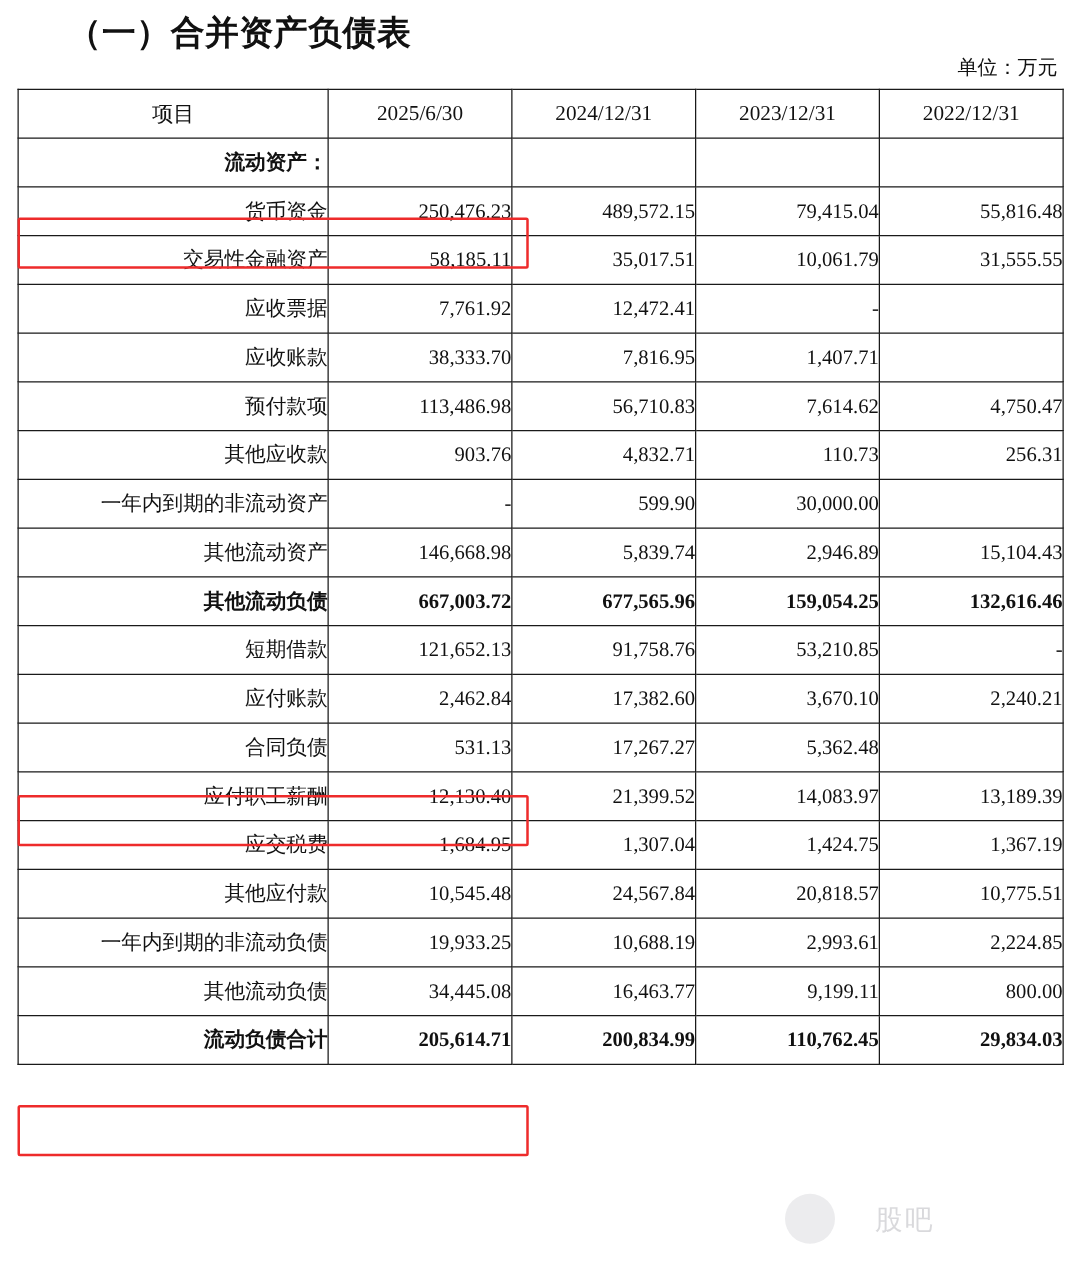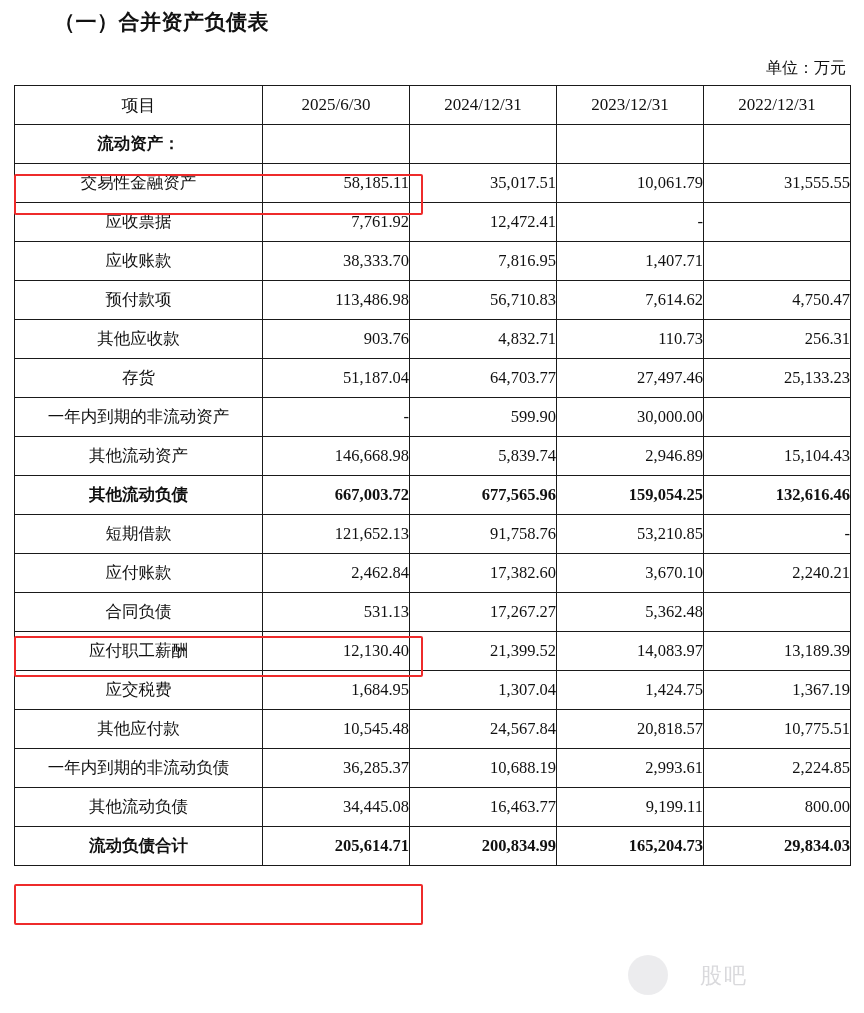--- a/index.html
+++ b/index.html
@@ -18,52 +18,51 @@
   .page {
     position: relative;
     width: 864px;
     height: 1013px;
     box-sizing: border-box;
     padding: 0 14px;
   }
   .doc-title {
     font-family: "Liberation Sans", sans-serif;
     font-weight: bold;
-    font-size: 21px;
+    font-size: 27px;
     letter-spacing: 0.5px;
     padding-top: 8px;
     padding-left: 40px;
     color: #111;
   }
   .unit-line {
     text-align: right;
     font-size: 16px;
     padding-right: 4px;
-    margin-top: 22px;
     margin-bottom: 6px;
     color: #111;
   }
   table.fin {
     border-collapse: collapse;
     width: 836px;
     table-layout: fixed;
     font-size: 16.5px;
   }
   table.fin th, table.fin td {
     border: 1px solid #1a1a1a;
     padding: 0;
     height: 38px;
     vertical-align: middle;
     background: #fff;
   }
   col.c-item { width: 248px; }
   col.c-val { width: 147px; }
   .cell-item {
     padding-left: 10px;
-    text-align: center;
+    text-align: right;
     white-space: nowrap;
   }
   .cell-val {
     padding-right: 10px;
     text-align: right;
     white-space: nowrap;
   }
   thead th {
     text-align: center;
     font-weight: normal;
@@ -134,20 +133,27 @@
     </thead>
     <tbody id="tbody">
         <tr class="section">
           <td class="cell-item">流动资产：</td>
           <td class="cell-val"></td>
           <td class="cell-val"></td>
           <td class="cell-val"></td>
           <td class="cell-val"></td>
         </tr>
         <tr class="data">
+          <td class="cell-item">货币资金</td>
+          <td class="cell-val">250,476.23</td>
+          <td class="cell-val">489,572.15</td>
+          <td class="cell-val">79,415.04</td>
+          <td class="cell-val">55,816.48</td>
+        </tr>
+        <tr class="data">
           <td class="cell-item">交易性金融资产</td>
           <td class="cell-val">58,185.11</td>
           <td class="cell-val">35,017.51</td>
           <td class="cell-val">10,061.79</td>
           <td class="cell-val">31,555.55</td>
         </tr>
         <tr class="data">
           <td class="cell-item">应收票据</td>
           <td class="cell-val">7,761.92</td>
           <td class="cell-val">12,472.41</td>
@@ -167,27 +173,20 @@
           <td class="cell-val">56,710.83</td>
           <td class="cell-val">7,614.62</td>
           <td class="cell-val">4,750.47</td>
         </tr>
         <tr class="data">
           <td class="cell-item">其他应收款</td>
           <td class="cell-val">903.76</td>
           <td class="cell-val">4,832.71</td>
           <td class="cell-val">110.73</td>
           <td class="cell-val">256.31</td>
-        </tr>
-        <tr class="data">
-          <td class="cell-item">存货</td>
-          <td class="cell-val">51,187.04</td>
-          <td class="cell-val">64,703.77</td>
-          <td class="cell-val">27,497.46</td>
-          <td class="cell-val">25,133.23</td>
         </tr>
         <tr class="data">
           <td class="cell-item">一年内到期的非流动资产</td>
           <td class="cell-val">-</td>
           <td class="cell-val">599.90</td>
           <td class="cell-val">30,000.00</td>
           <td class="cell-val"></td>
         </tr>
         <tr class="data">
           <td class="cell-item">其他流动资产</td>
@@ -240,37 +239,37 @@
         </tr>
         <tr class="data">
           <td class="cell-item">其他应付款</td>
           <td class="cell-val">10,545.48</td>
           <td class="cell-val">24,567.84</td>
           <td class="cell-val">20,818.57</td>
           <td class="cell-val">10,775.51</td>
         </tr>
         <tr class="data">
           <td class="cell-item">一年内到期的非流动负债</td>
-          <td class="cell-val">36,285.37</td>
+          <td class="cell-val">19,933.25</td>
           <td class="cell-val">10,688.19</td>
           <td class="cell-val">2,993.61</td>
           <td class="cell-val">2,224.85</td>
         </tr>
         <tr class="data">
           <td class="cell-item">其他流动负债</td>
           <td class="cell-val">34,445.08</td>
           <td class="cell-val">16,463.77</td>
           <td class="cell-val">9,199.11</td>
           <td class="cell-val">800.00</td>
         </tr>
         <tr class="total">
           <td class="cell-item">流动负债合计</td>
           <td class="cell-val">205,614.71</td>
           <td class="cell-val">200,834.99</td>
-          <td class="cell-val">165,204.73</td>
+          <td class="cell-val">110,762.45</td>
           <td class="cell-val">29,834.03</td>
         </tr>
       </tbody>
   </table>
 
   <div class="wm-logo"></div>
   <div class="watermark">股吧</div>
 
   <div id="highlight-layer">
       <div class="hl-box" style="left: 14px; top: 174px; width: 409px; height: 41px; border-color: rgb(238, 43, 43);"></div>

